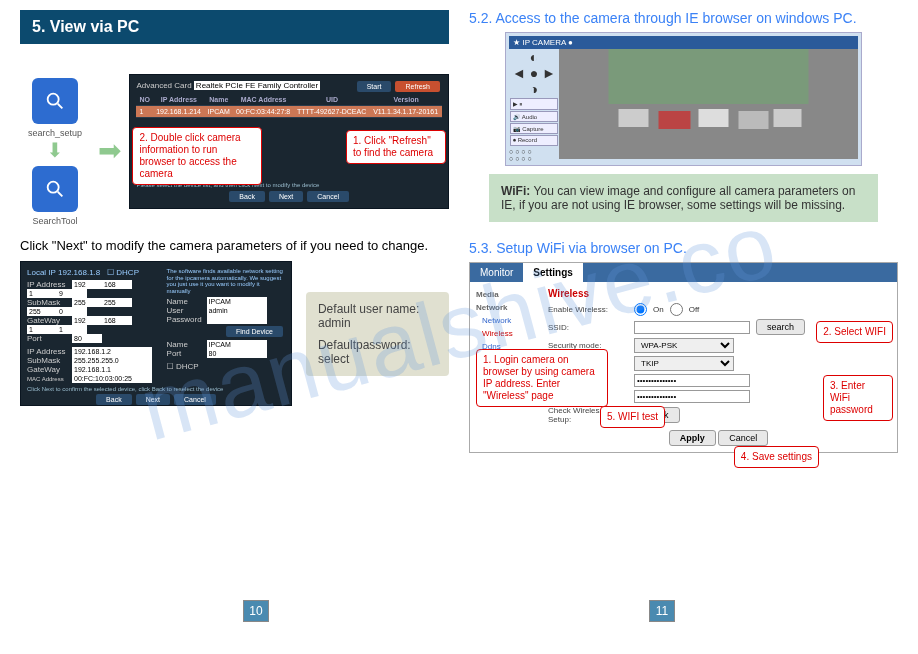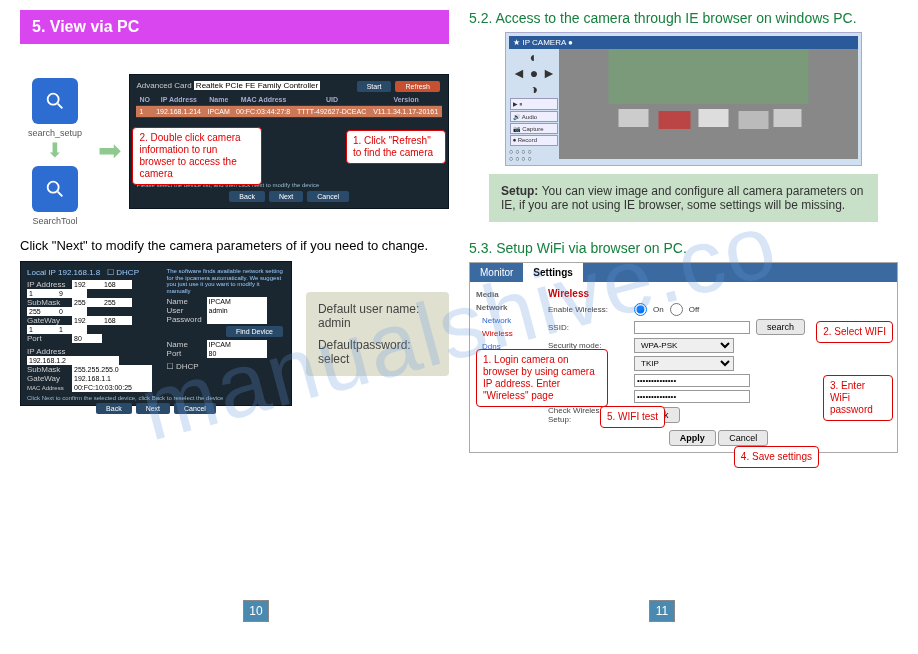--- a/index.html
+++ b/index.html
@@ -3,23 +3,23 @@
 <meta charset="utf-8">
 <style>
 * { box-sizing: border-box; margin: 0; padding: 0; }
 body { font-family: Arial, sans-serif; background: #fff; width: 918px; height: 654px; position: relative; font-size: 13px; color: #333; }
 
 .watermark { position: absolute; top: 50%; left: 50%; transform: translate(-50%, -50%) rotate(-15deg); font-size: 90px; color: rgba(100,150,220,0.25); pointer-events: none; z-index: 100; font-weight: 300; letter-spacing: 2px; }
 
 .page { display: flex; height: 600px; padding: 10px 20px; gap: 20px; }
 .left-page, .right-page { flex: 1; position: relative; }
 
-.section-header { background: #d946ef; color: #fff; padding: 8px 12px; font-size: 16px; font-weight: bold; margin-bottom: 12px; }
-
-.subsection-title { font-size: 14px; color: #15803d; margin-bottom: 6px; }
+.section-header { background: #0c4a6e; color: #fff; padding: 8px 12px; font-size: 16px; font-weight: bold; margin-bottom: 12px; }
+
+.subsection-title { font-size: 14px; color: #3b82f6; margin-bottom: 6px; }
 
 .icon-box { width: 46px; height: 46px; background: #2d6cd0; border-radius: 6px; display: flex; align-items: center; justify-content: center; margin: 4px auto; }
 .icon-mag { width: 22px; height: 22px; }
 .icon-label { text-align: center; font-size: 9px; color: #555; }
 .arrow-down { text-align:center; color:#8fc98f; font-size:20px; }
 .arrow-right { color:#8fc98f; font-size:28px; }
 
 .dark-panel { background: #1a2630; border: 1px solid #0a1520; padding: 6px; font-size: 8px; color: #ccc; position: relative; }
 .dark-panel table { width:100%; border-collapse: collapse; }
 .dark-panel th, .dark-panel td { padding:2px 3px; font-size:7px; color:#aac; border-bottom:1px solid #2a3a4a; }
@@ -126,21 +126,21 @@
 
     <div style="display:flex; gap:14px; margin-top:6px;">
       <div class="dark-panel" style="flex:1.3; height:145px;">
         <div style="display:flex; gap:8px;">
           <div style="flex:1;">
             <div style="color:#9cf;margin-bottom:3px;"><span>Local IP  192.168.1.8</span> &nbsp; ☐ <span>DHCP</span></div>
             <div><span style="display:inline-block;width:45px;">IP Address</span><input value="192" style=""><input value="168" style=""><input value="1" style=""><input value="9" style=""></div>
             <div><span style="display:inline-block;width:45px;">SubMask</span><input value="255" style=""><input value="255" style=""><input value="255" style=""><input value="0" style=""></div>
             <div><span style="display:inline-block;width:45px;">GateWay</span><input value="192" style=""><input value="168" style=""><input value="1" style=""><input value="1" style=""></div>
             <div><span style="display:inline-block;width:45px;">Port</span><input value="80" style=""></div>
-            <div style="margin-top:4px;"><span style="display:inline-block;width:45px;">IP Address</span><input style="width: 92px;" value="192.168.1.2"></div>
+            <div style="margin-top:4px;"><span style="display:inline-block;width:45px;">IP Address</span><input style="width: 80px;" value="192.168.1.2"></div>
             <div><span style="display:inline-block;width:45px;">SubMask</span><input style="width: 80px;" value="255.255.255.0"></div>
             <div><span style="display:inline-block;width:45px;">GateWay</span><input style="width: 80px;" value="192.168.1.1"></div>
             <div><span style="display:inline-block;width:45px;font-size:6px;">MAC Address</span><input style="width: 80px;" value="00:FC:10:03:00:25"></div>
           </div>
           <div style="flex:0.9;">
             <div style="color:#9cf;font-size:6px;line-height:1.1;margin-bottom:3px;">The software finds available network setting for the ipcamera automatically. We suggest you just use it you want to modify it manually</div>
             <div><span style="display:inline-block;width:40px;">Name</span><input style="width: 60px;" value="IPCAM"></div>
             <div><span style="display:inline-block;width:40px;">User</span><input style="width: 60px;" value="admin"></div>
             <div><span style="display:inline-block;width:40px;">Password</span><input style="width: 60px;" value=""></div>
             <div style="text-align:right;margin-top:2px;"><span class="btn">Find Device</span></div>
@@ -181,21 +181,21 @@
               <rect x="50" y="62" width="32" height="18" fill="#b44"></rect>
               <rect x="90" y="60" width="30" height="18" fill="#ddd"></rect>
               <rect x="130" y="62" width="30" height="18" fill="#bbb"></rect>
               <rect x="165" y="60" width="28" height="18" fill="#ccc"></rect>
             </svg>
         </div>
       </div>
     </div>
 
     <div class="callout-green" style="margin:6px 20px 18px;">
-      <b>Setup: </b><span>You can view image and configure all camera parameters on   IE, if you are not using IE browser, some settings will be missing.</span>
+      <b>WiFi: </b><span>You can view image and configure all camera parameters on   IE, if you are not using IE browser, some settings will be missing.</span>
     </div>
 
     <div class="subsection-title">5.3. Setup WiFi via browser on PC.</div>
 
     <div class="wifi-panel" style="margin-top:4px; position:relative;">
       <div class="wifi-tabs">
         <span class="wifi-tab">Monitor</span><span class="wifi-tab active">Settings</span>
       </div>
       <div class="wifi-body">
         <div class="wifi-side">

